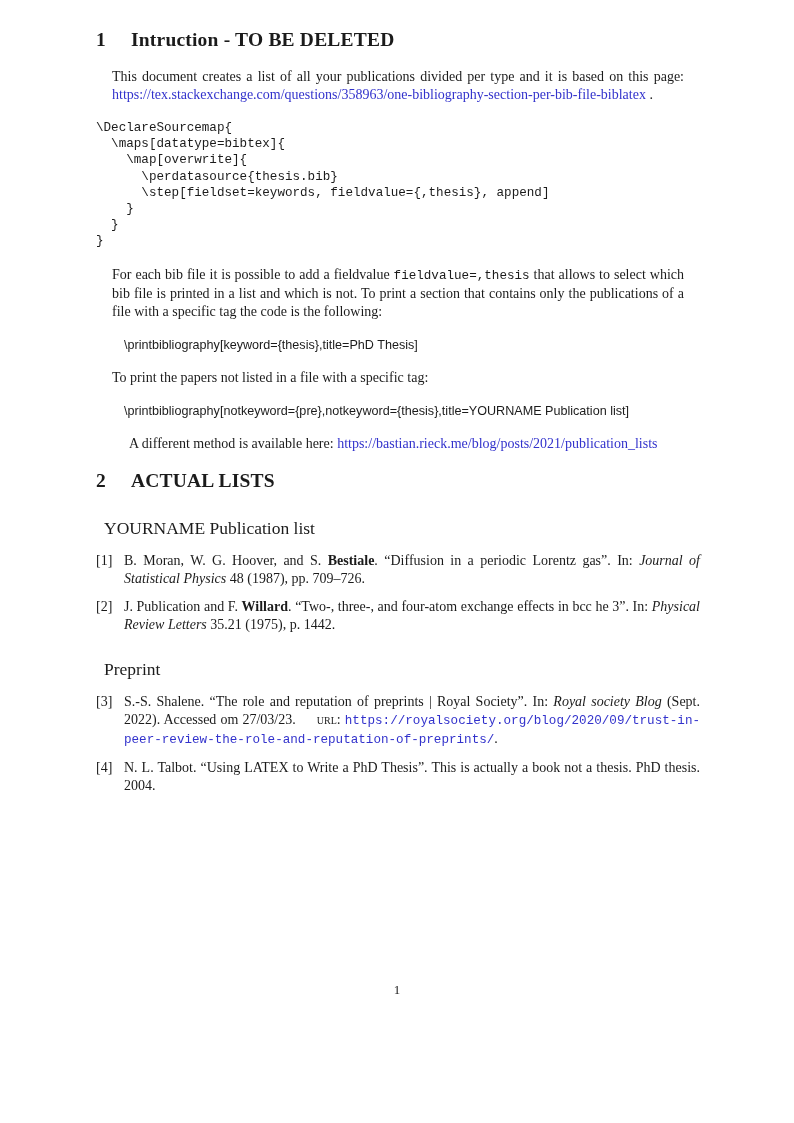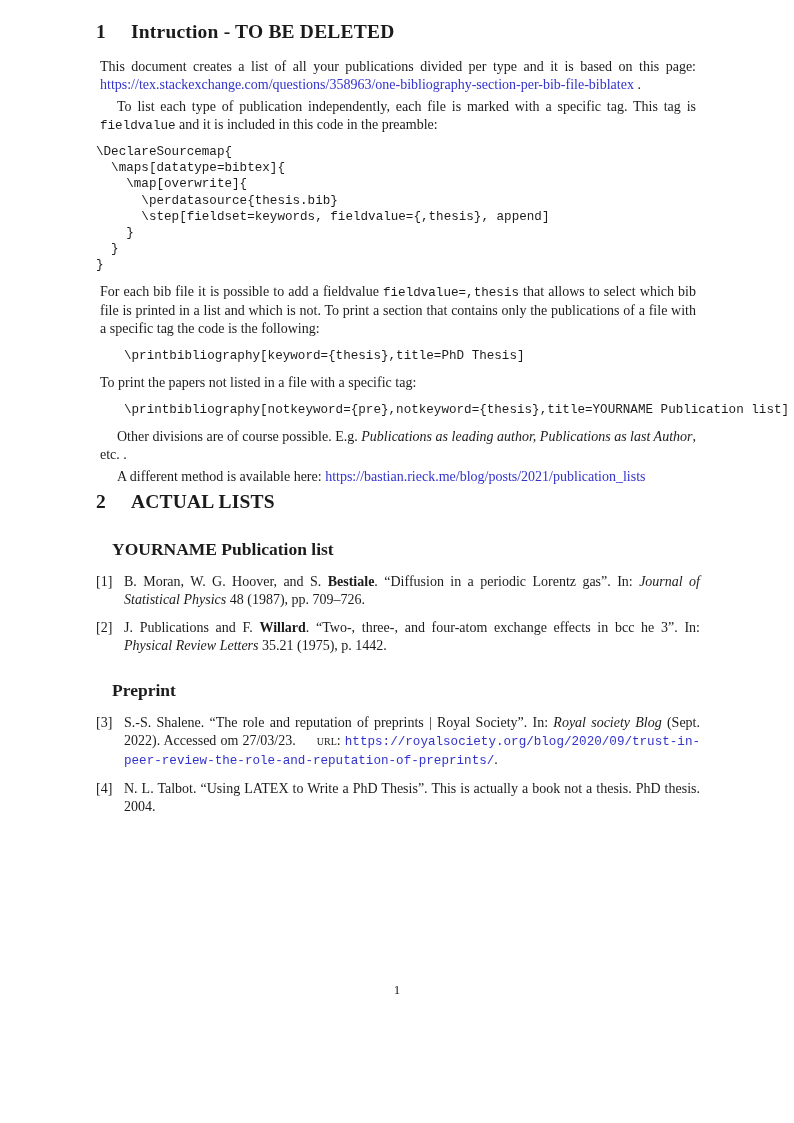--- a/index.html
+++ b/index.html
@@ -8,45 +8,45 @@
     background:#ffffff;
     color:#1b1b1b;
     font-family:"Liberation Serif", serif;
     position:relative;
     overflow:hidden;
   }
   .page {
     position:absolute; top:0; left:0;
     width:794px; height:1123px;
     box-sizing:border-box;
-    padding:20px 94px 0 96px;
+    padding:28px 94px 0 96px;
   }
   h1.section {
     font-size:19.5px; font-weight:bold;
     margin:0 0 14px 0; line-height:24px;
     letter-spacing:0.2px;
   }
   .sec-num { display:inline-block; min-width:35px; }
   h2.subsection {
-    font-size:17.5px; font-weight:bold;
-    margin:24px 0 13px 16px; line-height:22px;
+    font-size:17.5px; font-weight:normal;
+    margin:24px 0 13px 8px; line-height:22px;
   }
   p.body {
-    margin:4px; font-size:14px; line-height:18px;
+    margin:16px; font-size:14px; line-height:18px;
     text-align:justify;
   }
   p.body.indent { text-indent:17px; }
   .mono { font-family:"Liberation Mono", monospace; font-size:12.6px; }
   .codeblock {
     font-family:"Liberation Mono", monospace;
     font-size:12.6px; line-height:16.2px;
     white-space:pre; margin:9px 0 9px 0;
   }
   .codeline {
-    font-family:Liberation Mono, monospace;
+    font-family:Liberation Sans, sans-serif;
     font-size:12.6px; line-height:16.2px;
     white-space:pre; margin:10px 0 10px 28px;
   }
   a.link { text-decoration:none; cursor:pointer; }
   .italic { font-style:italic; }
   .bold { font-weight:bold; }
   .sc { font-variant:small-caps; text-transform:lowercase;margin-left:17px; }
   .bib-entry { display:flex; margin:0 0 10px 0; }
   .bib-label { flex:none; width:28px; font-size:14px; line-height:18px; }
   .bib-text { flex:1; font-size:14px; line-height:18px; text-align:justify; }
@@ -59,55 +59,53 @@
 </head>
 <body>
 
 <div class="page">
 
   <h1 class="section"><span class="sec-num">1</span><span>Intruction - TO BE DELETED</span></h1>
 
   <p class="body"><span>This document creates a list of all your publications divided per type and it is based on this page: </span><a class="link" style="color:#3232cc">https://tex.stackexchange.com/questions/358963/one-bibliography-section-per-bib-file-biblatex</a><span> .</span></p>
 
 
-  <p class="body indent"><span>To list each type of publication independently, each file is marked with a specific tag. This tag is </span><span class="mono">fieldvalue</span><span> and it is included in this code in the preamble:</span></p>
 
   <div class="codeblock">\DeclareSourcemap{
   \maps[datatype=bibtex]{
     \map[overwrite]{
       \perdatasource{thesis.bib}
       \step[fieldset=keywords, fieldvalue={,thesis}, append]
     }
   }
 }</div>
 
   <p class="body"><span>For each bib file it is possible to add a fieldvalue </span><span class="mono">fieldvalue=,thesis</span><span> that allows to select which bib file is printed in a list and which is not. To print a section that contains only the publications of a file with a specific tag the code is the following:</span></p>
 
   <div class="codeline">\printbibliography[keyword={thesis},title=PhD Thesis]</div>
 
   <p class="body">To print the papers not listed in a file with a specific tag:</p>
 
   <div class="codeline">\printbibliography[notkeyword={pre},notkeyword={thesis},title=YOURNAME Publication list]</div>
 
-  <p class="body indent"><span>Other divisions are of course possible. E.g. </span><span class="italic">Publications as leading author, Publications as last Author</span><span>, etc. .</span></p>
 
   <p class="body indent"><span>A different method is available here: </span><a class="link" style="color:#3232cc">https://bastian.rieck.me/blog/posts/2021/publication_lists</a></p>
 
   <h1 class="section section2"><span class="sec-num">2</span><span>ACTUAL LISTS</span></h1>
 
   <h2 class="subsection">YOURNAME Publication list</h2>
 
   <div class="bib-entry">
     <span class="bib-label">[1]</span>
     <span class="bib-text"><span>B. Moran, W. G. Hoover, and S. </span><span class="bold">Bestiale</span><span>. “Diffusion in a periodic Lorentz gas”. In: </span><span class="italic">Journal of Statistical Physics</span><span> 48 (1987), pp. 709–726.</span></span>
   </div>
 
   <div class="bib-entry">
     <span class="bib-label">[2]</span>
-    <span class="bib-text"><span>J. Publications and F. </span><span class="bold">Willard</span><span>. “Two-, three-, and four-atom exchange effects in bcc he 3”. In: </span><span class="italic">Physical Review Letters</span><span> 35.21 (1975), p. 1442.</span></span>
+    <span class="bib-text"><span>J. Publication and F. </span><span class="bold">Willard</span><span>. “Two-, three-, and four-atom exchange effects in bcc he 3”. In: </span><span class="italic">Physical Review Letters</span><span> 35.21 (1975), p. 1442.</span></span>
   </div>
 
   <h2 class="subsection">Preprint</h2>
 
   <div class="bib-entry">
     <span class="bib-label">[3]</span>
     <span class="bib-text"><span>S.-S. Shalene. “The role and reputation of preprints | Royal Society”. In: </span><span class="italic">Royal society Blog</span><span> (Sept. 2022). Accessed om 27/03/23. </span><span class="sc">URL:</span><span> </span><a class="link mono" style="color:#3232cc">https://royalsociety.org/blog/2020/09/trust-in-peer-review-the-role-and-reputation-of-preprints/</a><span>.</span></span>
   </div>
 
 

